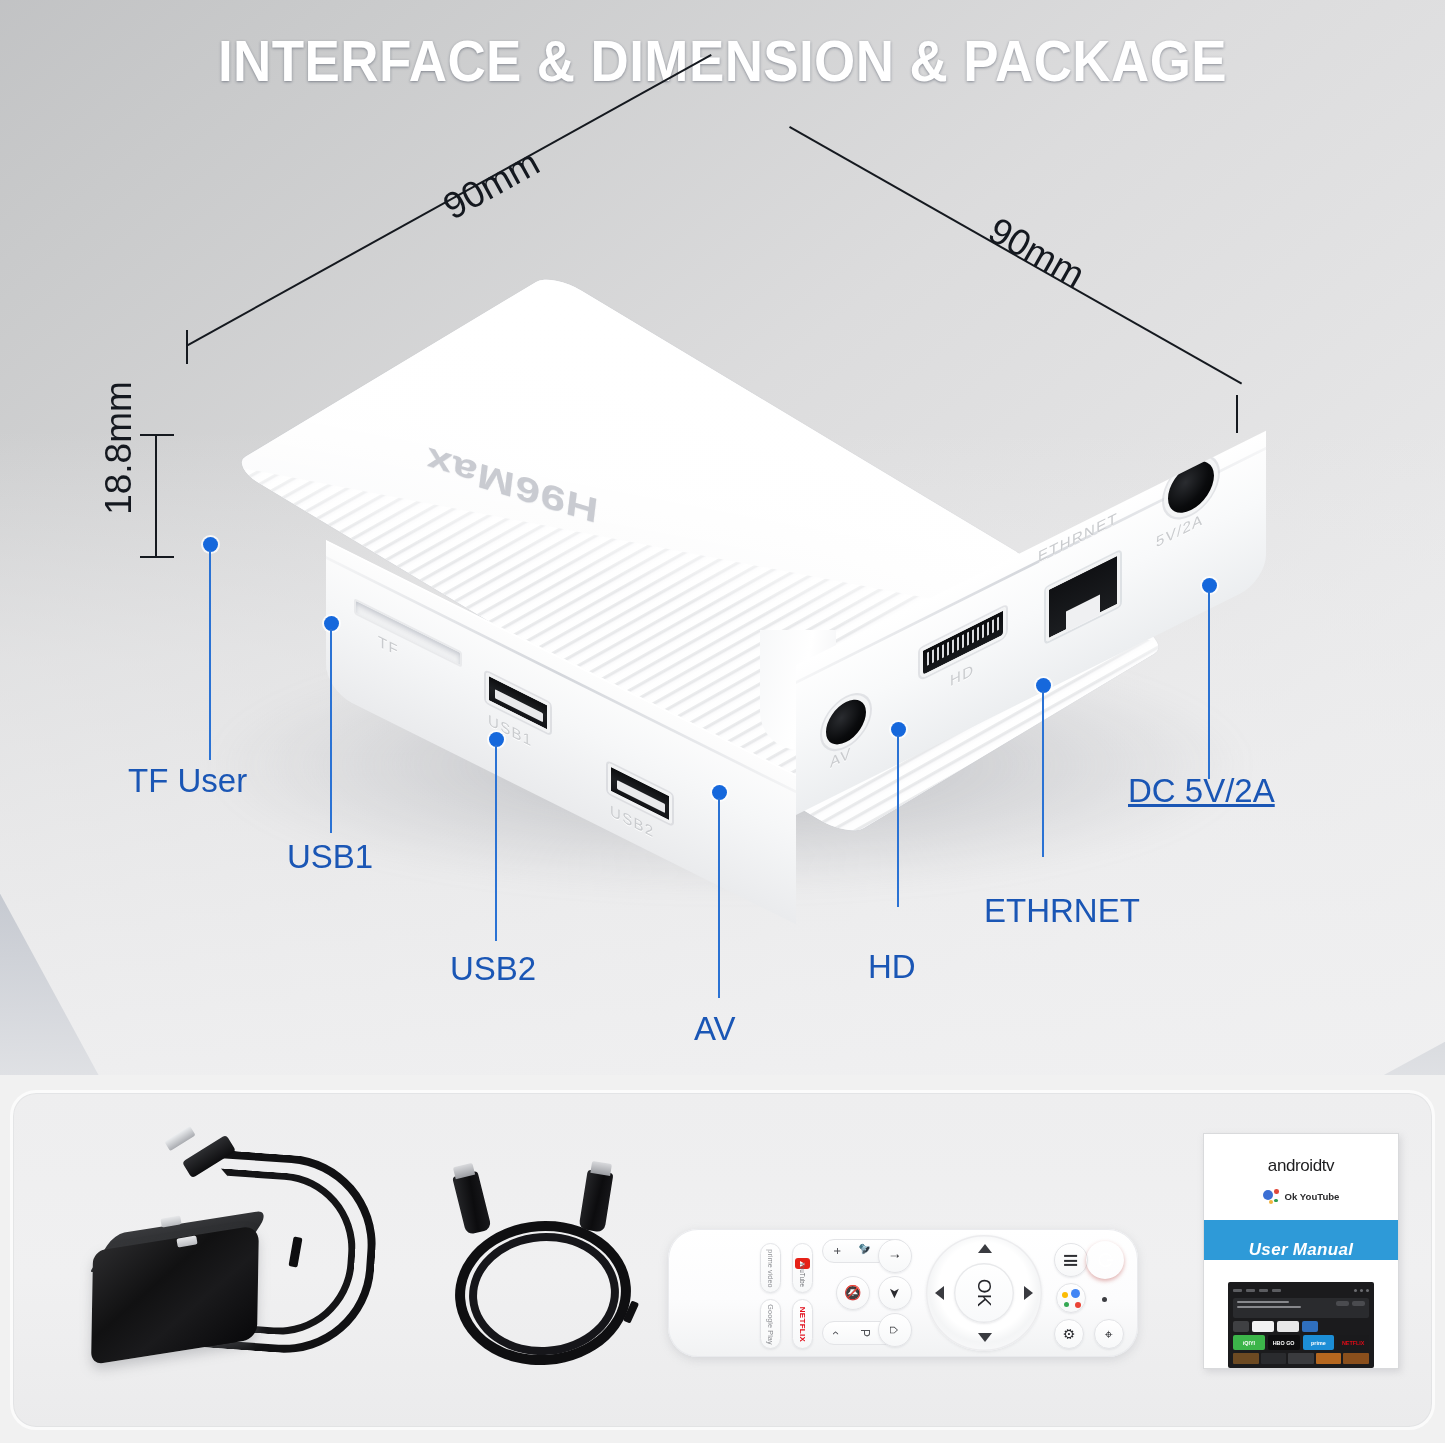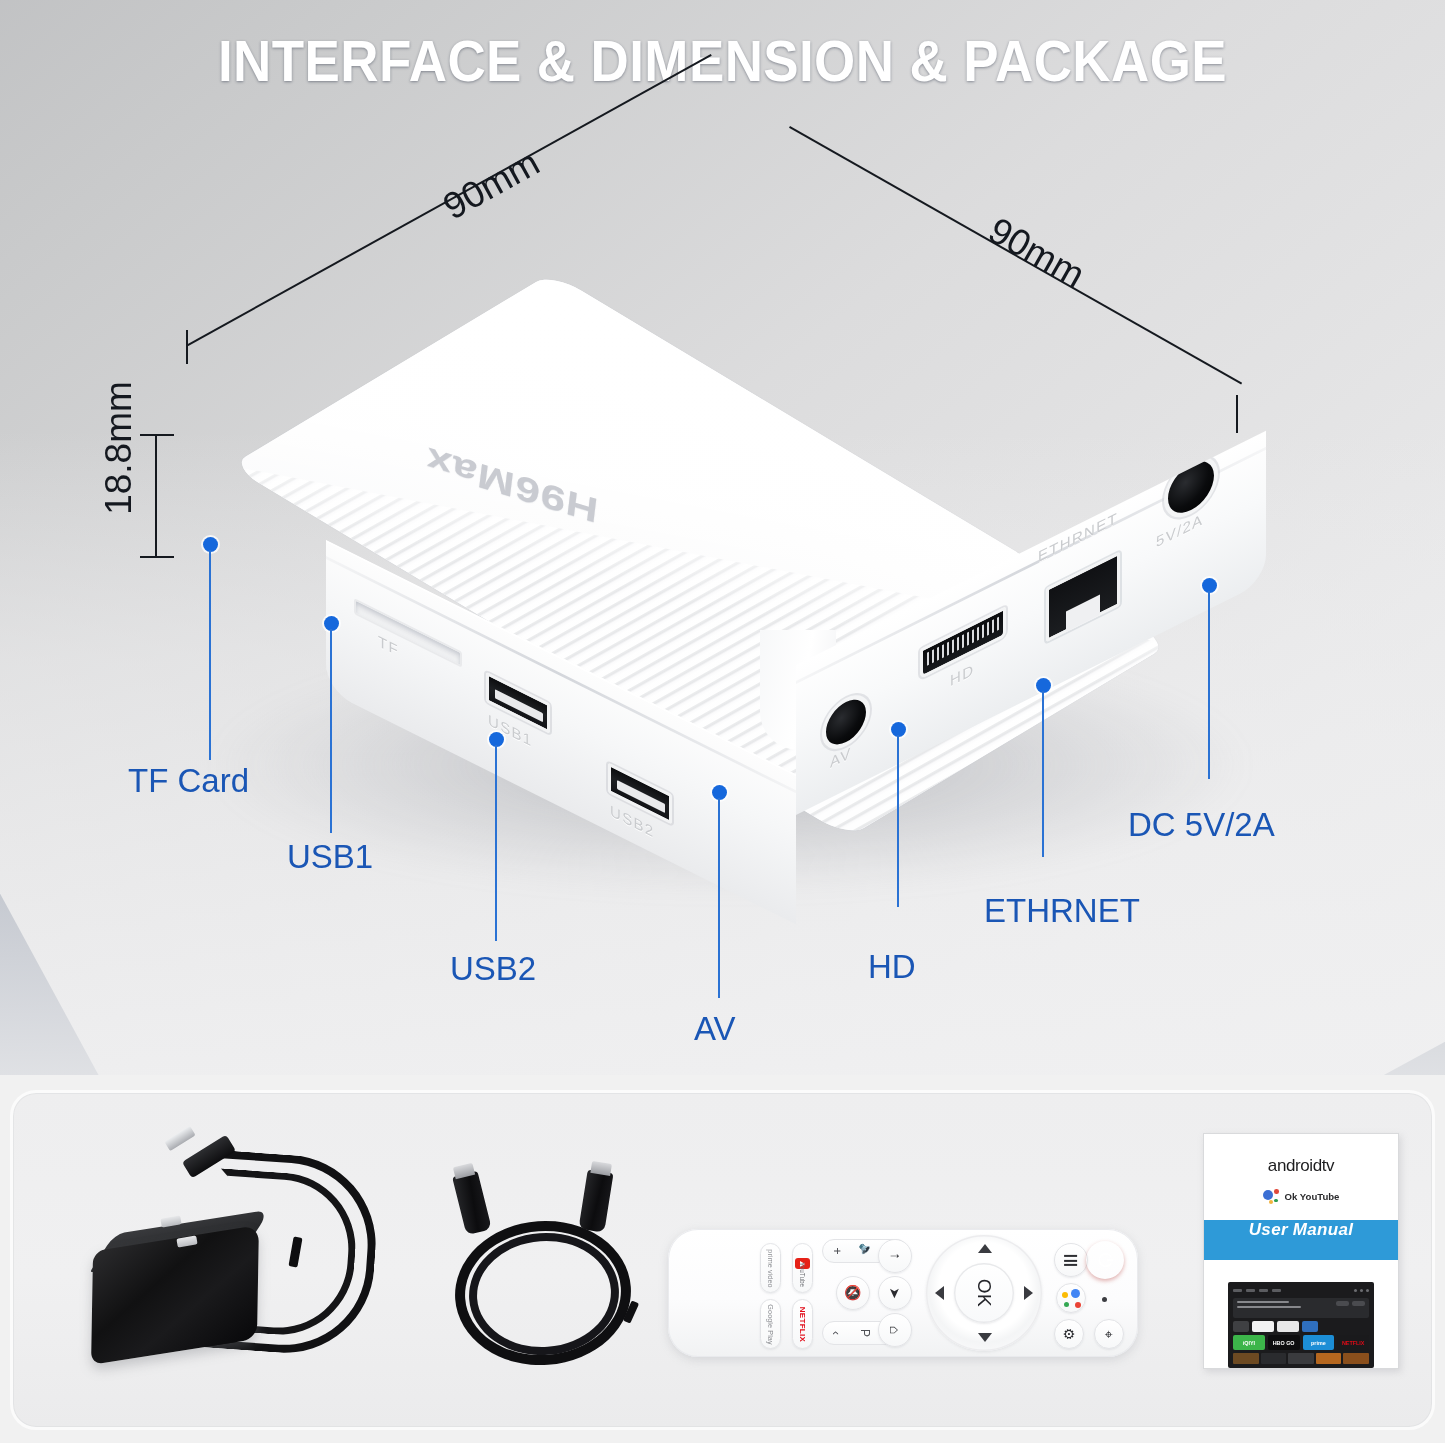--- a/index.html
+++ b/index.html
@@ -444,21 +444,21 @@
   }
   .ok-dots { position: relative; width: 17px; height: 15px; }
   .ok-dots i { position: absolute; border-radius: 50%; display: block; }
   .okd1 { width: 10px; height: 10px; background: #3b6fd4; left: 0; top: 1px; }
   .okd2 { width: 4.5px; height: 4.5px; background: #e04a3c; right: 1px; top: 0; }
   .okd3 { width: 4.5px; height: 4.5px; background: #f2b33c; left: 6px; bottom: 0; }
   .okd4 { width: 3.5px; height: 3.5px; background: #2e9e52; right: 2px; bottom: 2px; }
   .manual-ok-lbl { font-size: 9.6px; font-weight: bold; color: #2b2b2d; }
   .manual-band {
     margin-top: 16px; height: 40px; background: #2e9ad8;
-    display: flex; align-items: flex-start; justify-content: center;
+    display: flex; align-items: flex-end; justify-content: center;
   }
   .manual-band span {
     color: #ffffff; font-style: italic; font-weight: bold;
     font-size: 17px; letter-spacing: .3px;
   }
   .manual-tv {
     margin: 22px auto 0; width: 146px; height: 86px;
     background: #1b1b1d; border-radius: 2px; position: relative;
     padding: 5px; overflow: hidden;
   }
@@ -562,21 +562,21 @@
       </div>
       <div class="port-lbl" style="left:242px; top:4px;">ETHRNET</div>
 
       <div class="port jack" style="left:372px; top:-4px; width:46px; height:46px;"></div>
       <div class="port-lbl" style="left:360px; top:48px;">5V/2A</div>
     </div>
   </div>
 
   <div class="callout-dot" style="left:203px; top:537px;"></div>
   <div class="callout-line" style="left:209px; top:550px; height:210px;"></div>
-  <div class="callout-text" style="left:128px; top:762px;">TF Card</div>
+  <div class="callout-text" style="left:128px; top:762px;">TF User</div>
 
   <div class="callout-dot" style="left:324px; top:616px;"></div>
   <div class="callout-line" style="left:330px; top:629px; height:204px;"></div>
   <div class="callout-text" style="left:287px; top:838px;">USB1</div>
 
   <div class="callout-dot" style="left:489px; top:732px;"></div>
   <div class="callout-line" style="left:495px; top:745px; height:196px;"></div>
   <div class="callout-text" style="left:450px; top:950px;">USB2</div>
 
   <div class="callout-dot" style="left:712px; top:785px;"></div>
@@ -586,21 +586,21 @@
   <div class="callout-dot" style="left:891px; top:722px;"></div>
   <div class="callout-line" style="left:897px; top:735px; height:172px;"></div>
   <div class="callout-text" style="left:868px; top:948px;">HD</div>
 
   <div class="callout-dot" style="left:1036px; top:678px;"></div>
   <div class="callout-line" style="left:1042px; top:691px; height:166px;"></div>
   <div class="callout-text" style="left:984px; top:892px;">ETHRNET</div>
 
   <div class="callout-dot" style="left:1202px; top:578px;"></div>
   <div class="callout-line" style="left:1208px; top:591px; height:188px;"></div>
-  <div class="callout-text" style="left:1128px; top:806px;">DC 5V/2A</div>
+  <div class="callout-text" style="left:1128px; top:772px;text-decoration:underline;">DC 5V/2A</div>
 
   <div class="pkg-panel">
 
     <div class="adapter-wrap">
       <div class="dc-cable"></div>
       <div class="dc-cable2"></div>
       <div class="cable-tie"></div>
       <div class="dc-tip"></div>
       <div class="dc-plug"></div>
       <div class="adapter-top"></div>

